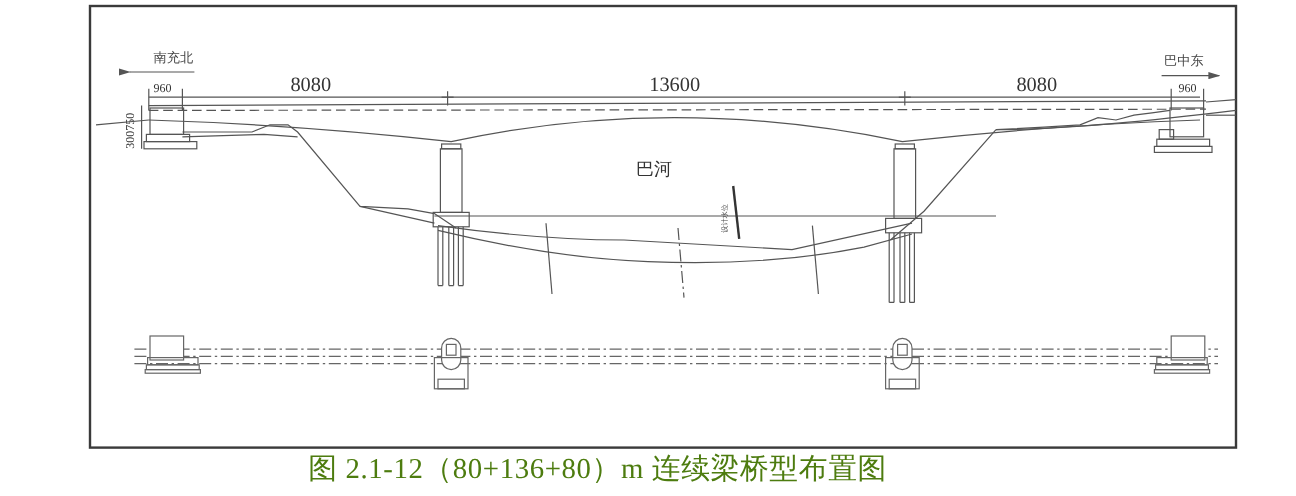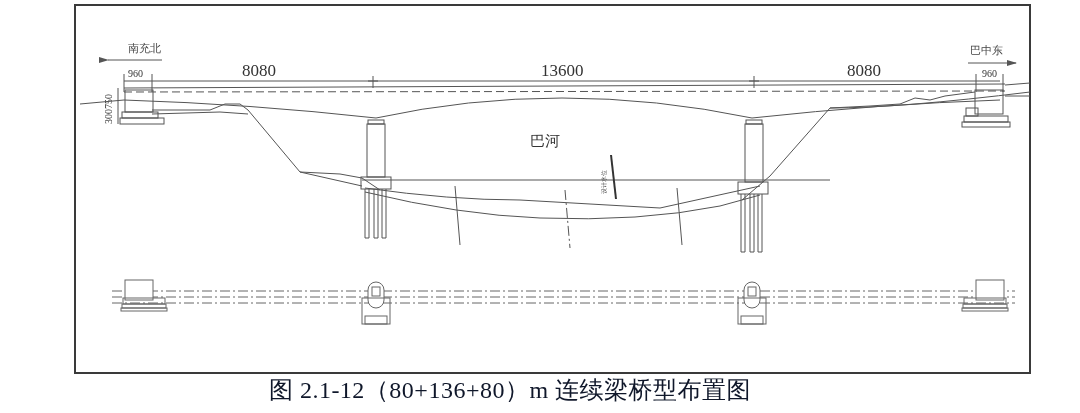--- a/index.html
+++ b/index.html
@@ -1,19 +1,19 @@
 <!DOCTYPE html>
 <html><head>
 <meta charset="utf-8">
 <style>
   html, body { margin: 0; padding: 0; background: #ffffff; }
   body { width: 1080px; height: 413px; position: relative; overflow: hidden; font-family: "Liberation Serif", "DejaVu Serif", serif; }
   #frame { position: absolute; left: 74px; top: 4px; width: 953px; height: 366px; border: 2px solid #3a3a3a; box-sizing: content-box; }
   #drawing { position: absolute; left: 0; top: 0; width: 1080px; height: 413px; }
-  #caption { position: absolute; left: 0; width: 996px; top: 374px; text-align: center; font-size: 24px; color: #0f172a; letter-spacing: 0.5px; white-space: nowrap; padding-left: 12px; }
+  #caption { position: absolute; left: 0; width: 996px; top: 374px; text-align: center; font-size: 24px; color: #4d7c0f; letter-spacing: 0.5px; white-space: nowrap; }
   .dimtxt { font-family: "Liberation Serif", "DejaVu Serif", serif; fill: #333; }
   .smtxt { font-family: "DejaVu Sans", sans-serif; fill: #444; }
 </style>
 </head>
 <body>
 
 <div id="frame"></div>
 
 <svg id="drawing" viewBox="0 0 1080 413" width="1080" height="413" xmlns="http://www.w3.org/2000/svg">
   <defs>

